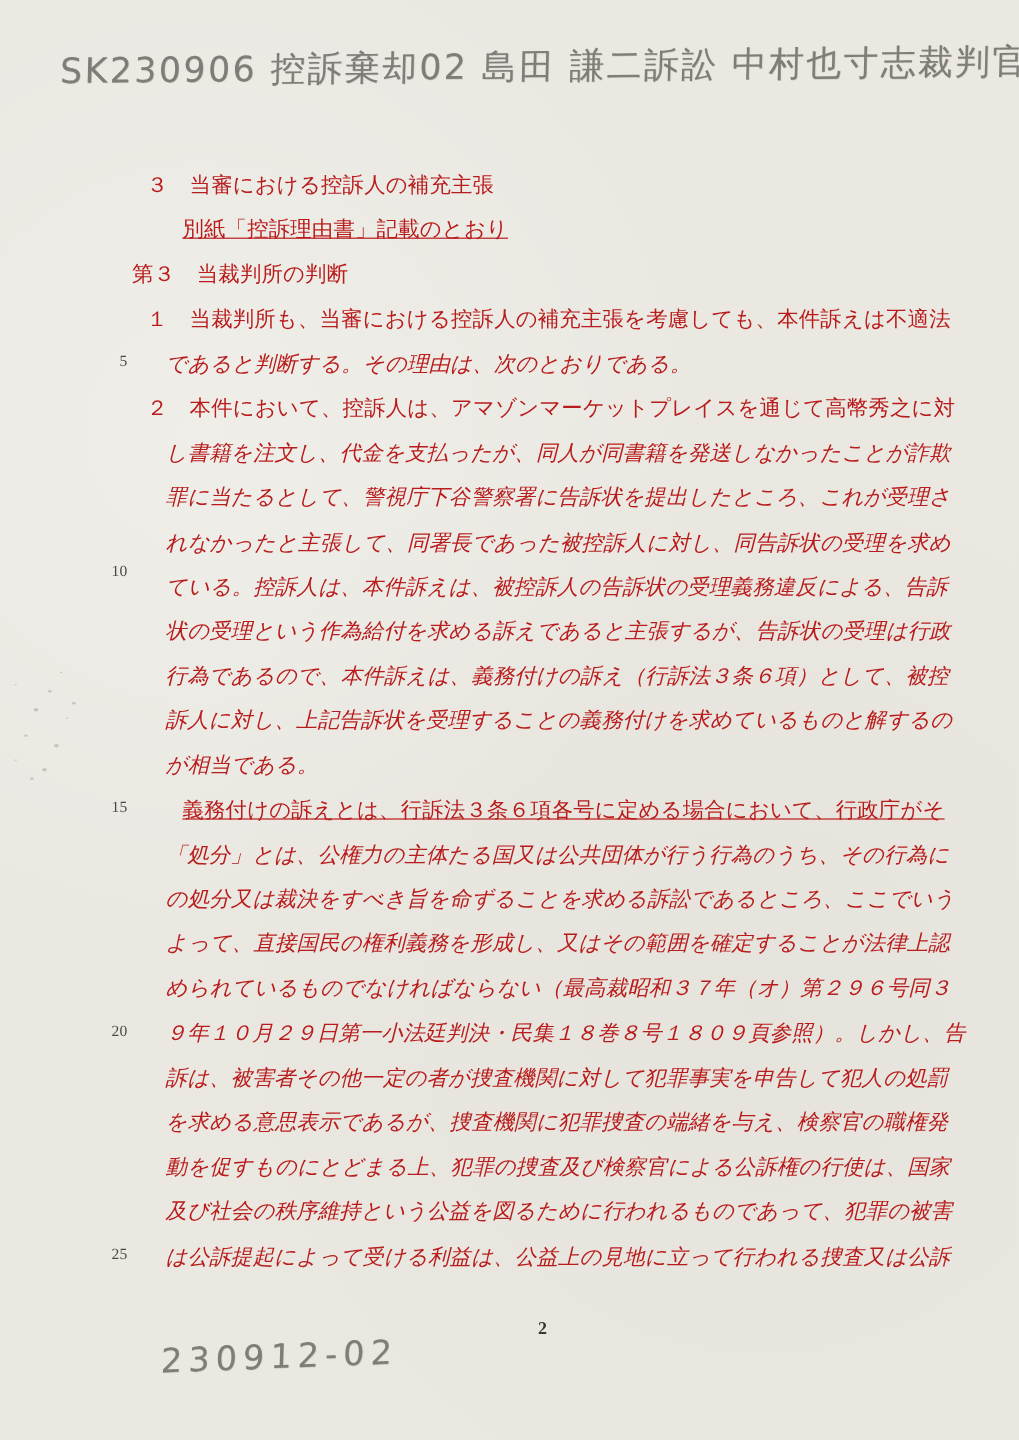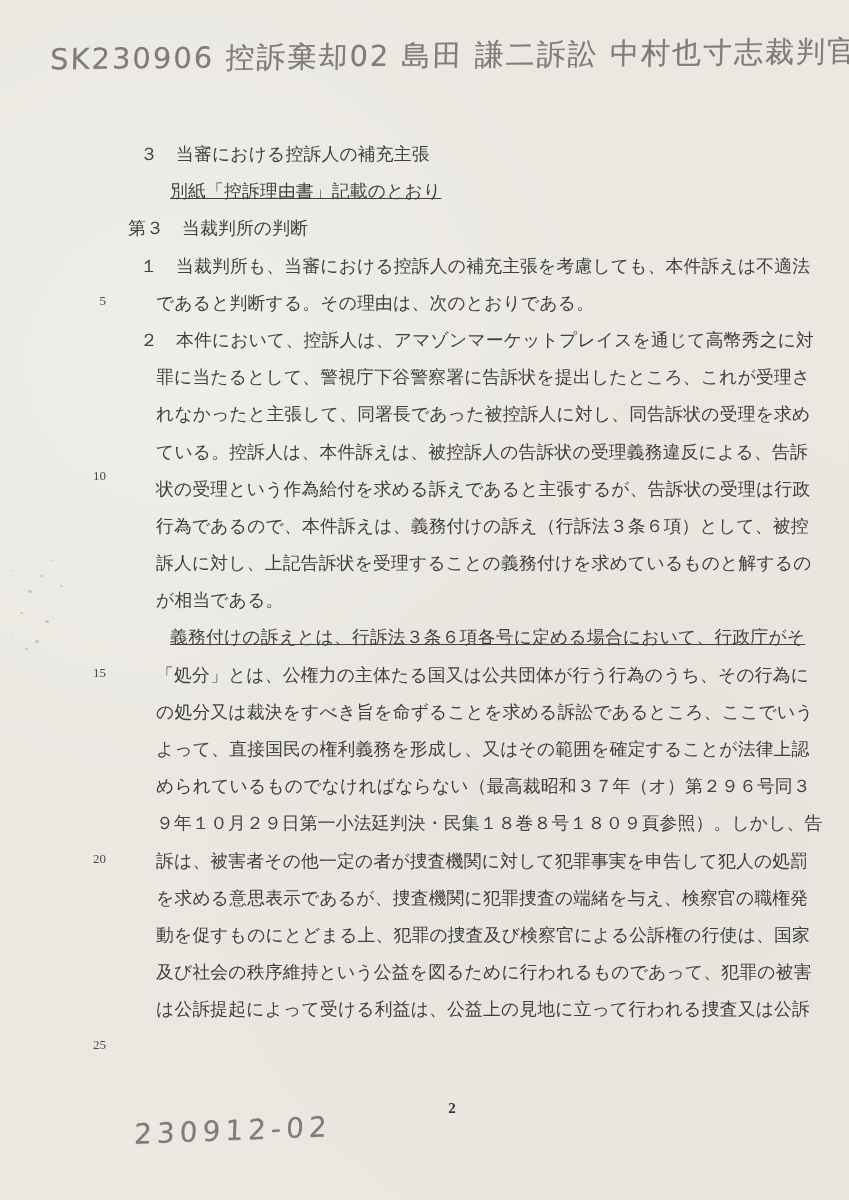--- a/index.html
+++ b/index.html
@@ -32,34 +32,34 @@
   .hand-bottom {
     left: 134px; top: 1114px;
     font-size: 28px;
     letter-spacing: 5px;
     transform: rotate(-2.2deg) skewX(-4deg);
   }
 
   
   .body-text {
     position: absolute;
-    left: 128px; top: 136px;
+    left: 110px; top: 136px;
     width: 690px;
-    color: #404040;
+    color: #b91c1c;
   }
   .line {
     height: 37.2px;
     line-height: 37.2px;
     font-size: 17.8px;
     white-space: nowrap;
     letter-spacing: 0.2px;
   }
   .indent-h       { padding-left: 0; }
   .indent-num     { padding-left: 12px; }
-  .indent-cont    { padding-left: 28px; }
+  .indent-cont    { padding-left: 28px; font-style: italic; }
   .indent-indent2 { padding-left: 42px; text-decoration: underline; }
 
   
   .margin-num {
     position: absolute;
     left: 72px; width: 34px;
     text-align: right;
     font-size: 13px;
     color: #4a4946;
     font-family: "Liberation Serif", serif;
@@ -90,20 +90,21 @@
 
   <div class="hand hand-top">SK230906 控訴棄却02 島田 謙二訴訟 中村也寸志裁判官</div>
 
   <div class="body-text" id="body-text">
       <div class="line indent-num">３　当審における控訴人の補充主張</div>
       <div class="line indent-indent2">別紙「控訴理由書」記載のとおり</div>
       <div class="line indent-h">第３　当裁判所の判断</div>
       <div class="line indent-num">１　当裁判所も、当審における控訴人の補充主張を考慮しても、本件訴えは不適法</div>
       <div class="line indent-cont">であると判断する。その理由は、次のとおりである。</div>
       <div class="line indent-num">２　本件において、控訴人は、アマゾンマーケットプレイスを通じて高幣秀之に対</div>
+      <div class="line indent-cont">し書籍を注文し、代金を支払ったが、同人が同書籍を発送しなかったことが詐欺</div>
       <div class="line indent-cont">罪に当たるとして、警視庁下谷警察署に告訴状を提出したところ、これが受理さ</div>
       <div class="line indent-cont">れなかったと主張して、同署長であった被控訴人に対し、同告訴状の受理を求め</div>
       <div class="line indent-cont">ている。控訴人は、本件訴えは、被控訴人の告訴状の受理義務違反による、告訴</div>
       <div class="line indent-cont">状の受理という作為給付を求める訴えであると主張するが、告訴状の受理は行政</div>
       <div class="line indent-cont">行為であるので、本件訴えは、義務付けの訴え（行訴法３条６項）として、被控</div>
       <div class="line indent-cont">訴人に対し、上記告訴状を受理することの義務付けを求めているものと解するの</div>
       <div class="line indent-cont">が相当である。</div>
       <div class="line indent-indent2">義務付けの訴えとは、行訴法３条６項各号に定める場合において、行政庁がそ</div>
       <div class="line indent-cont">「処分」とは、公権力の主体たる国又は公共団体が行う行為のうち、その行為に</div>
       <div class="line indent-cont">の処分又は裁決をすべき旨を命ずることを求める訴訟であるところ、ここでいう</div>

